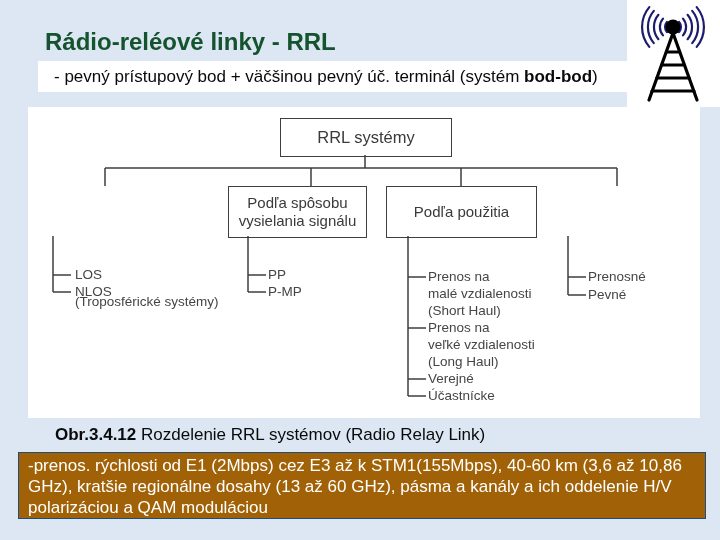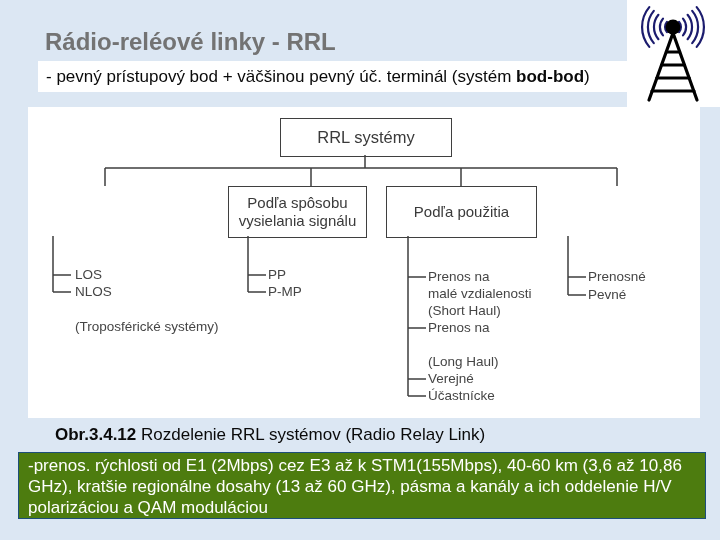--- a/index.html
+++ b/index.html
@@ -4,26 +4,26 @@
 <style>
   html,body{margin:0;padding:0;}
   body{
     width:720px;height:540px;position:relative;overflow:hidden;
     background:#dce7f3;
     font-family:"Liberation Sans", sans-serif;
     -webkit-font-smoothing:antialiased;
   }
   .title{
     position:absolute;left:45px;top:28px;
-    font-size:24px;font-weight:bold;color:#737373;white-space:nowrap;
+    font-size:24px;font-weight:bold;color:#14532d;white-space:nowrap;
   }
   .subtitle{
     position:absolute;left:38px;top:61px;width:586px;height:31px;
     background:#ffffff;color:#0a0a0a;font-size:17px;line-height:31px;
-    padding-left:8px;white-space:nowrap;overflow:hidden;
+    padding-left:16px;white-space:nowrap;overflow:hidden;
   }
   .antenna-box{
     position:absolute;left:627px;top:0;width:93px;height:107px;background:#ffffff;
   }
   .panel{
     position:absolute;left:28px;top:107px;width:672px;height:311px;
     background:#ffffff;color:#3c3c3c;
   }
   .panel svg.lines{position:absolute;left:0;top:0;}
   .dbox{
@@ -42,21 +42,21 @@
   .dbox .w80{display:inline-block;max-width:82px;}
   .leaf{
     position:absolute;font-size:13.5px;color:#454545;white-space:nowrap;line-height:16px;
   }
   .caption{
     position:absolute;left:55px;top:425px;font-size:17px;color:#0a0a0a;white-space:nowrap;text-align:center;
   }
   .caption b{font-weight:bold;}
   .footer{
     position:absolute;left:18px;top:452px;width:688px;height:67px;
-    background:#4d7c0f;border:1.5px solid #1d4e79;box-sizing:border-box;
+    background:#a16207;border:1.5px solid #1d4e79;box-sizing:border-box;
     color:#ffffff;font-size:17px;line-height:21px;padding:2px 9px;
   }
 </style>
 </head>
 <body>
 
 <div>
 
   <div class="title">Rádio-reléové linky  - RRL</div>
 
@@ -104,29 +104,30 @@
 
     <div class="dbox b b2">
         <span class="w140">Podľa spôsobu vysielania signálu</span>
       </div>
     <div class="dbox b b3">
         <span>Podľa použitia</span>
       </div>
 
     <div class="leaf" style="left:47px;top:160px">LOS</div>
     <div class="leaf" style="left:47px;top:177px">NLOS</div>
-    <div class="leaf" style="left:47px;top:212px">(Troposférické systémy)</div>
+    <div class="leaf" style="left:47px;top:187px">(Troposférické systémy)</div>
 
     <div class="leaf" style="left:240px;top:160px">PP</div>
     <div class="leaf" style="left:240px;top:177px">P-MP</div>
 
     <div class="leaf" style="left:400px;top:162px">Prenos na</div>
     <div class="leaf" style="left:400px;top:179px">malé vzdialenosti</div>
     <div class="leaf" style="left:400px;top:196px">(Short Haul)</div>
     <div class="leaf" style="left:400px;top:213px">Prenos na</div>
+    <div class="leaf" style="left:400px;top:230px">veľké vzdialenosti</div>
     <div class="leaf" style="left:400px;top:247px">(Long Haul)</div>
     <div class="leaf" style="left:400px;top:264px">Verejné</div>
     <div class="leaf" style="left:400px;top:281px">Účastnícke</div>
 
     <div class="leaf" style="left:560px;top:162px">Prenosné</div>
     <div class="leaf" style="left:560px;top:180px">Pevné</div>
   </div>
 
   <div class="caption"><b>Obr.3.4.12</b><span> Rozdelenie RRL systémov (Radio Relay Link)</span></div>
 

